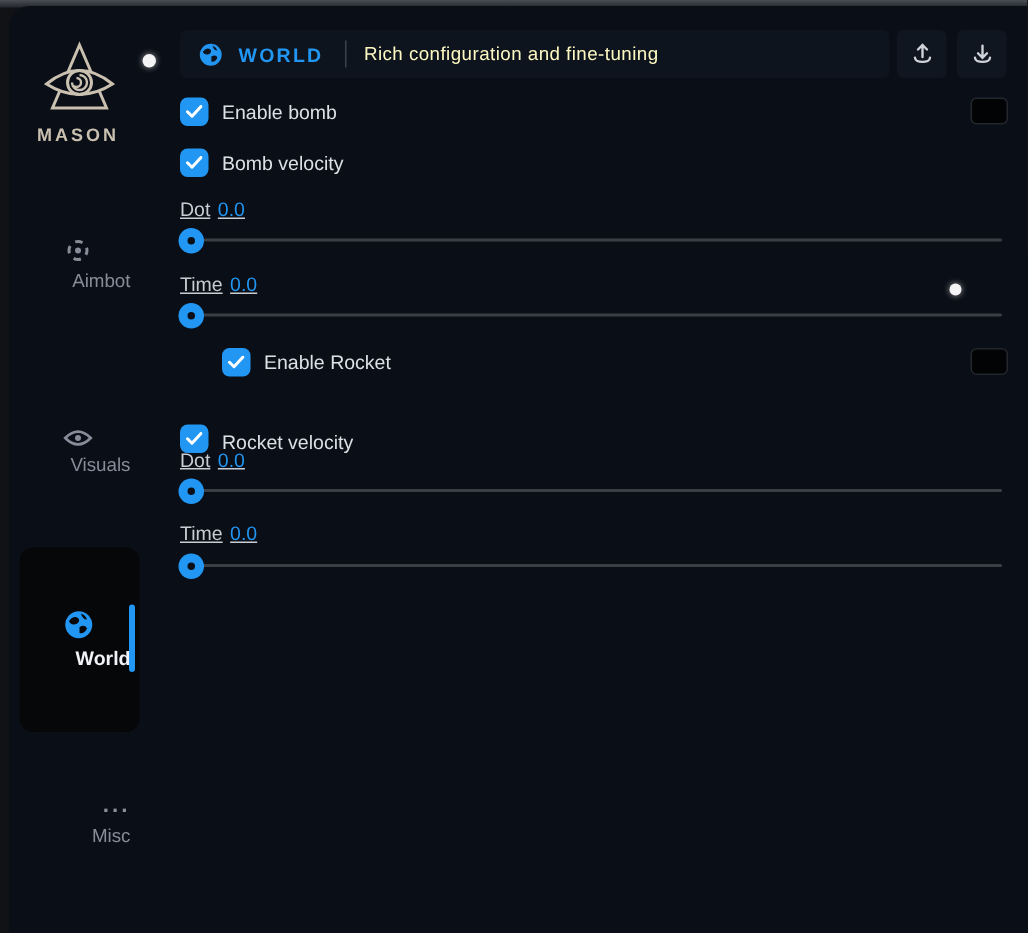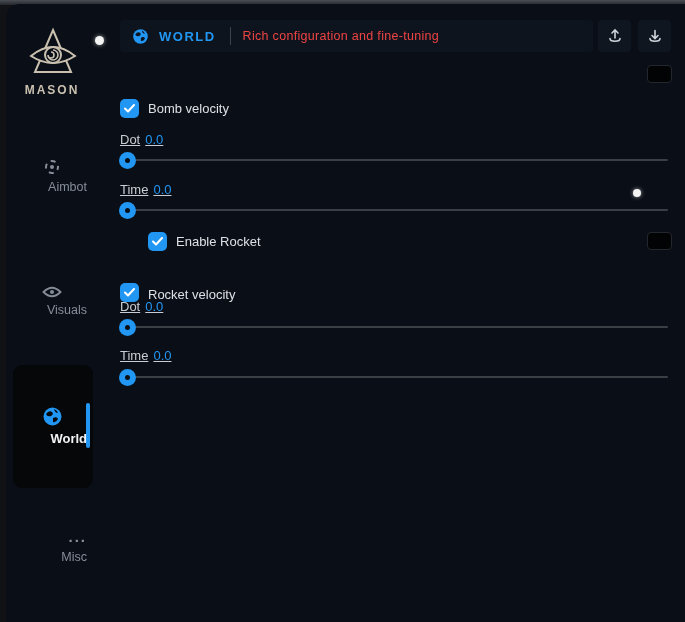--- a/index.html
+++ b/index.html
@@ -22,21 +22,21 @@
   .nav-active-bar{position:absolute;left:86px;top:403px;width:4px;height:45px;
     border-radius:2px;background:#2196f3;}
   .nav-label-active{color:#f0f2f5;font-weight:bold;font-size:13px;}
   .misc-dots{color:#8a919c;font-size:15px;font-weight:bold;letter-spacing:2px;line-height:8px;}
 
   
   .header-bar{position:absolute;left:120px;top:20px;width:473px;height:32px;
     background:#0e141d;border-radius:4px;display:flex;align-items:center;padding:0 12px;}
   .header-title{color:#2196f3;font-size:13px;font-weight:bold;letter-spacing:1.5px;margin-left:10px;}
   .header-divider{width:1px;height:18px;background:#3c434d;margin:0 12px 0 14px;}
-  .header-subtitle{color:#ef4444;font-size:12.5px;letter-spacing:.3px;}
+  .header-subtitle{color:#fef9c3;font-size:12.5px;letter-spacing:.3px;}
   .icon-btn{position:absolute;top:20px;width:33px;height:32px;background:#10161f;
     border:none;border-radius:4px;display:flex;align-items:center;justify-content:center;cursor:pointer;padding:0;}
   .icon-btn.up{left:598px;} .icon-btn.down{left:638px;}
 
   
   .check-row{position:absolute;left:120px;display:flex;align-items:center;}
   .checkbox{width:19px;height:19px;border-radius:5px;background:#2196f3;
     display:flex;align-items:center;justify-content:center;cursor:pointer;}
   .check-label{margin-left:9px;color:#dde1e6;font-size:13px;}
   .swatch{position:absolute;left:647px;width:25px;height:18px;border-radius:4px;
@@ -122,20 +122,28 @@
   </button>
   <button class="icon-btn down">
     <svg width="16" height="16" viewBox="0 0 16 16">
       <g fill="none" stroke="#cfd3d9" stroke-width="1.6" stroke-linecap="round">
         <path d="M8 2.5 V10 M5 7.5 L8 10.5 L11 7.5"></path>
         <path d="M3 10.5 C3 14.2 13 14.2 13 10.5"></path>
       </g>
     </svg>
   </button>
 
+  <div class="check-row" style="top:65px;">
+    <span class="checkbox">
+      <svg width="11" height="9" viewBox="0 0 11 9">
+        <path d="M1 4.5 L4 7.5 L10 1" fill="none" stroke="#fff" stroke-width="2" stroke-linecap="round" stroke-linejoin="round"></path>
+      </svg>
+    </span>
+    <span class="check-label">Enable bomb</span>
+  </div>
   <div class="swatch" style="top: 65px; background: rgb(2, 3, 5);"></div>
 
   <div class="check-row" style="top:99px;">
     <span class="checkbox">
       <svg width="11" height="9" viewBox="0 0 11 9">
         <path d="M1 4.5 L4 7.5 L10 1" fill="none" stroke="#fff" stroke-width="2" stroke-linecap="round" stroke-linejoin="round"></path>
       </svg>
     </span>
     <span class="check-label">Bomb velocity</span>
   </div>

